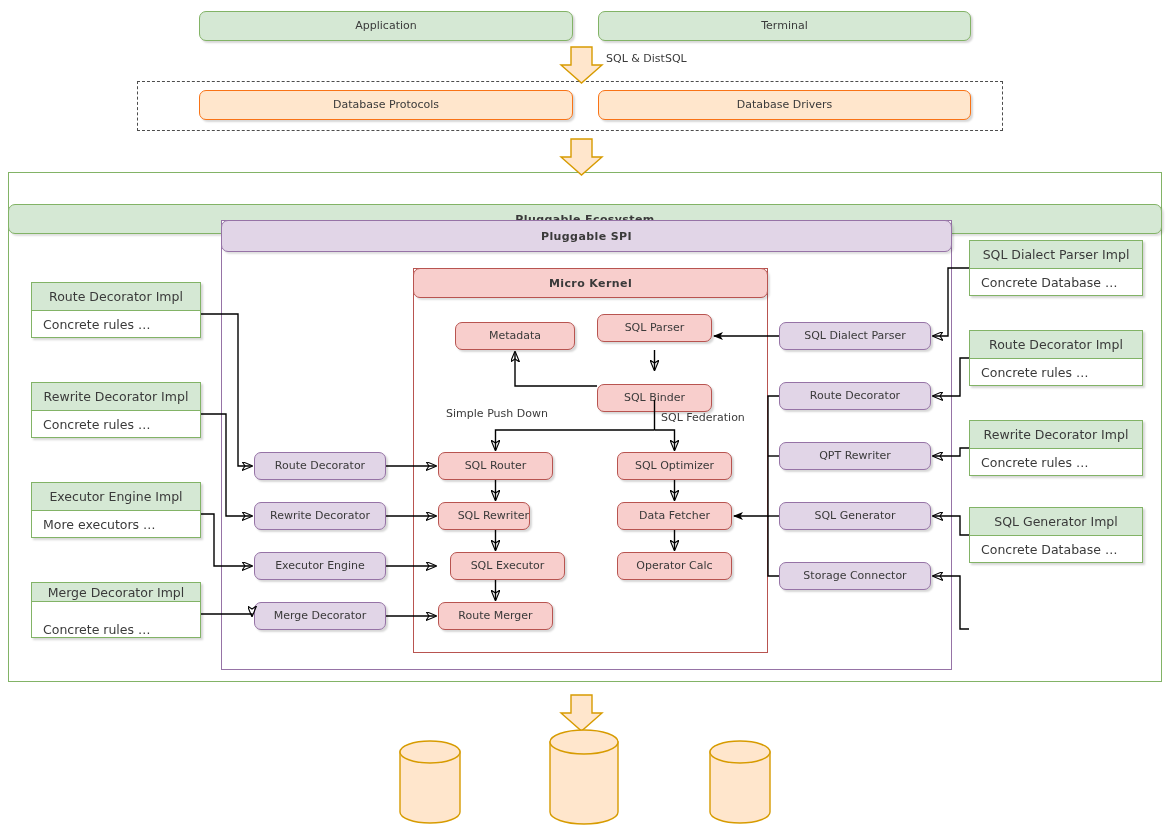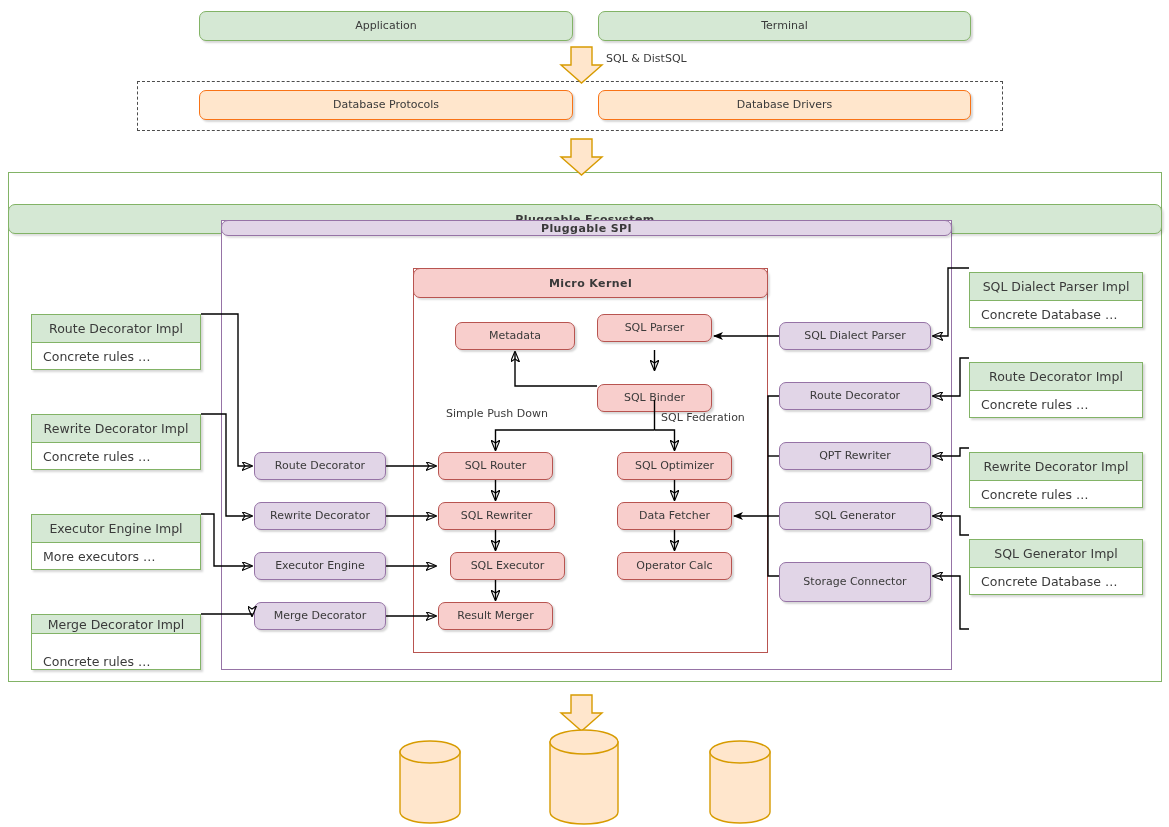--- a/index.html
+++ b/index.html
@@ -31,21 +31,21 @@
 
   .band{
     display:flex;align-items:center;justify-content:center;
     box-shadow:2px 2px 2px rgba(0,0,0,0.13);
   }
 
   
   .card{
     border:1px solid #82b366;background:#ffffff;
     box-shadow:2px 2px 2px rgba(0,0,0,0.16);
-    display:flex;flex-direction:column;margin-top:32px;
+    display:flex;flex-direction:column;
   }
   .card .card-head{
     background:#d5e8d4;border-bottom:1px solid #82b366;
     display:flex;align-items:center;justify-content:center;
     height:27px;font-size:12.5px;color:#3a3a3a;
   }
   .card .card-body{
     flex:1;display:flex;align-items:center;
     padding-left:11px;font-size:12.5px;color:#3a3a3a;
   }
@@ -80,21 +80,21 @@
   </div>
 
   <div class="abs eco-frame" style="left:8px;top:172px;width:1154px;height:510px;"></div>
 
   <div class="abs band green fs13 bold" style="left:8px;top:172px;width:1154px;height:30px;margin-top:32px;">
     <span>Pluggable Ecosystem</span>
   </div>
 
   <div class="abs spi-frame" style="left:221px;top:220px;width:731px;height:450px;"></div>
 
-  <div class="abs band purple fs13 bold" style="left:221px;top:220px;width:731px;height:16px;">
+  <div class="abs band purple fs13 bold" style="left:221px;top:220px;width:731px;height:32px;">
     <span>Pluggable SPI</span>
   </div>
 
   <div class="abs kernel-frame" style="left:413px;top:268px;width:355px;height:385px;"></div>
 
   <div class="abs band pink fs13 bold" style="left:413px;top:268px;width:355px;height:30px;">
     <span>Micro Kernel</span>
   </div>
 
   <div class="abs node pink fs13" style="left:455px;top:322px;width:120px;height:28px;">
@@ -103,28 +103,28 @@
   <div class="abs node pink fs13" style="left:597px;top:314px;width:115px;height:28px;">
     <span>SQL Parser</span>
   </div>
   <div class="abs node pink fs13" style="left:597px;top:372px;width:115px;height:28px;margin-top:12px;">
     <span>SQL Binder</span>
   </div>
 
   <div class="abs node pink fs13" style="left:438px;top:452px;width:115px;height:28px;">
     <span>SQL Router</span>
   </div>
-  <div class="abs node pink fs13" style="left:438px;top:502px;width:117px;height:28px;">
+  <div class="abs node pink fs13" style="left:438px;top:502px;width:92px;height:28px;justify-content:flex-end;">
     <span>SQL Rewriter</span>
   </div>
   <div class="abs node pink fs13" style="left:438px;top:552px;width:115px;height:28px;margin-left:12px;">
     <span>SQL Executor</span>
   </div>
   <div class="abs node pink fs13" style="left:438px;top:602px;width:115px;height:28px;">
-    <span>Result Merger</span>
+    <span>Route Merger</span>
   </div>
 
   <div class="abs node pink fs13" style="left:617px;top:452px;width:115px;height:28px;">
     <span>SQL Optimizer</span>
   </div>
   <div class="abs node pink fs13" style="left:617px;top:502px;width:115px;height:28px;">
     <span>Data Fetcher</span>
   </div>
   <div class="abs node pink fs13" style="left:617px;top:552px;width:115px;height:28px;">
     <span>Operator Calc</span>
@@ -148,21 +148,21 @@
   </div>
   <div class="abs node purple fs13" style="left:779px;top:382px;width:152px;height:28px;">
     <span>Route Decorator</span>
   </div>
   <div class="abs node purple fs13" style="left:779px;top:442px;width:152px;height:28px;">
     <span>QPT Rewriter</span>
   </div>
   <div class="abs node purple fs13" style="left:779px;top:502px;width:152px;height:28px;">
     <span>SQL Generator</span>
   </div>
-  <div class="abs node purple fs13" style="left:779px;top:562px;width:152px;height:40px;">
+  <div class="abs node purple fs13" style="left:779px;top:562px;width:152px;height:28px;">
     <span>Storage Connector</span>
   </div>
 
   <div class="abs card" style="left:31px;top:282px;width:170px;height:56px;">
     <div class="card-head">Route Decorator Impl</div>
     <div class="card-body">Concrete rules …</div>
   </div>
   <div class="abs card" style="left:31px;top:382px;width:170px;height:56px;">
     <div class="card-head">Rewrite Decorator Impl</div>
     <div class="card-body">Concrete rules …</div>

